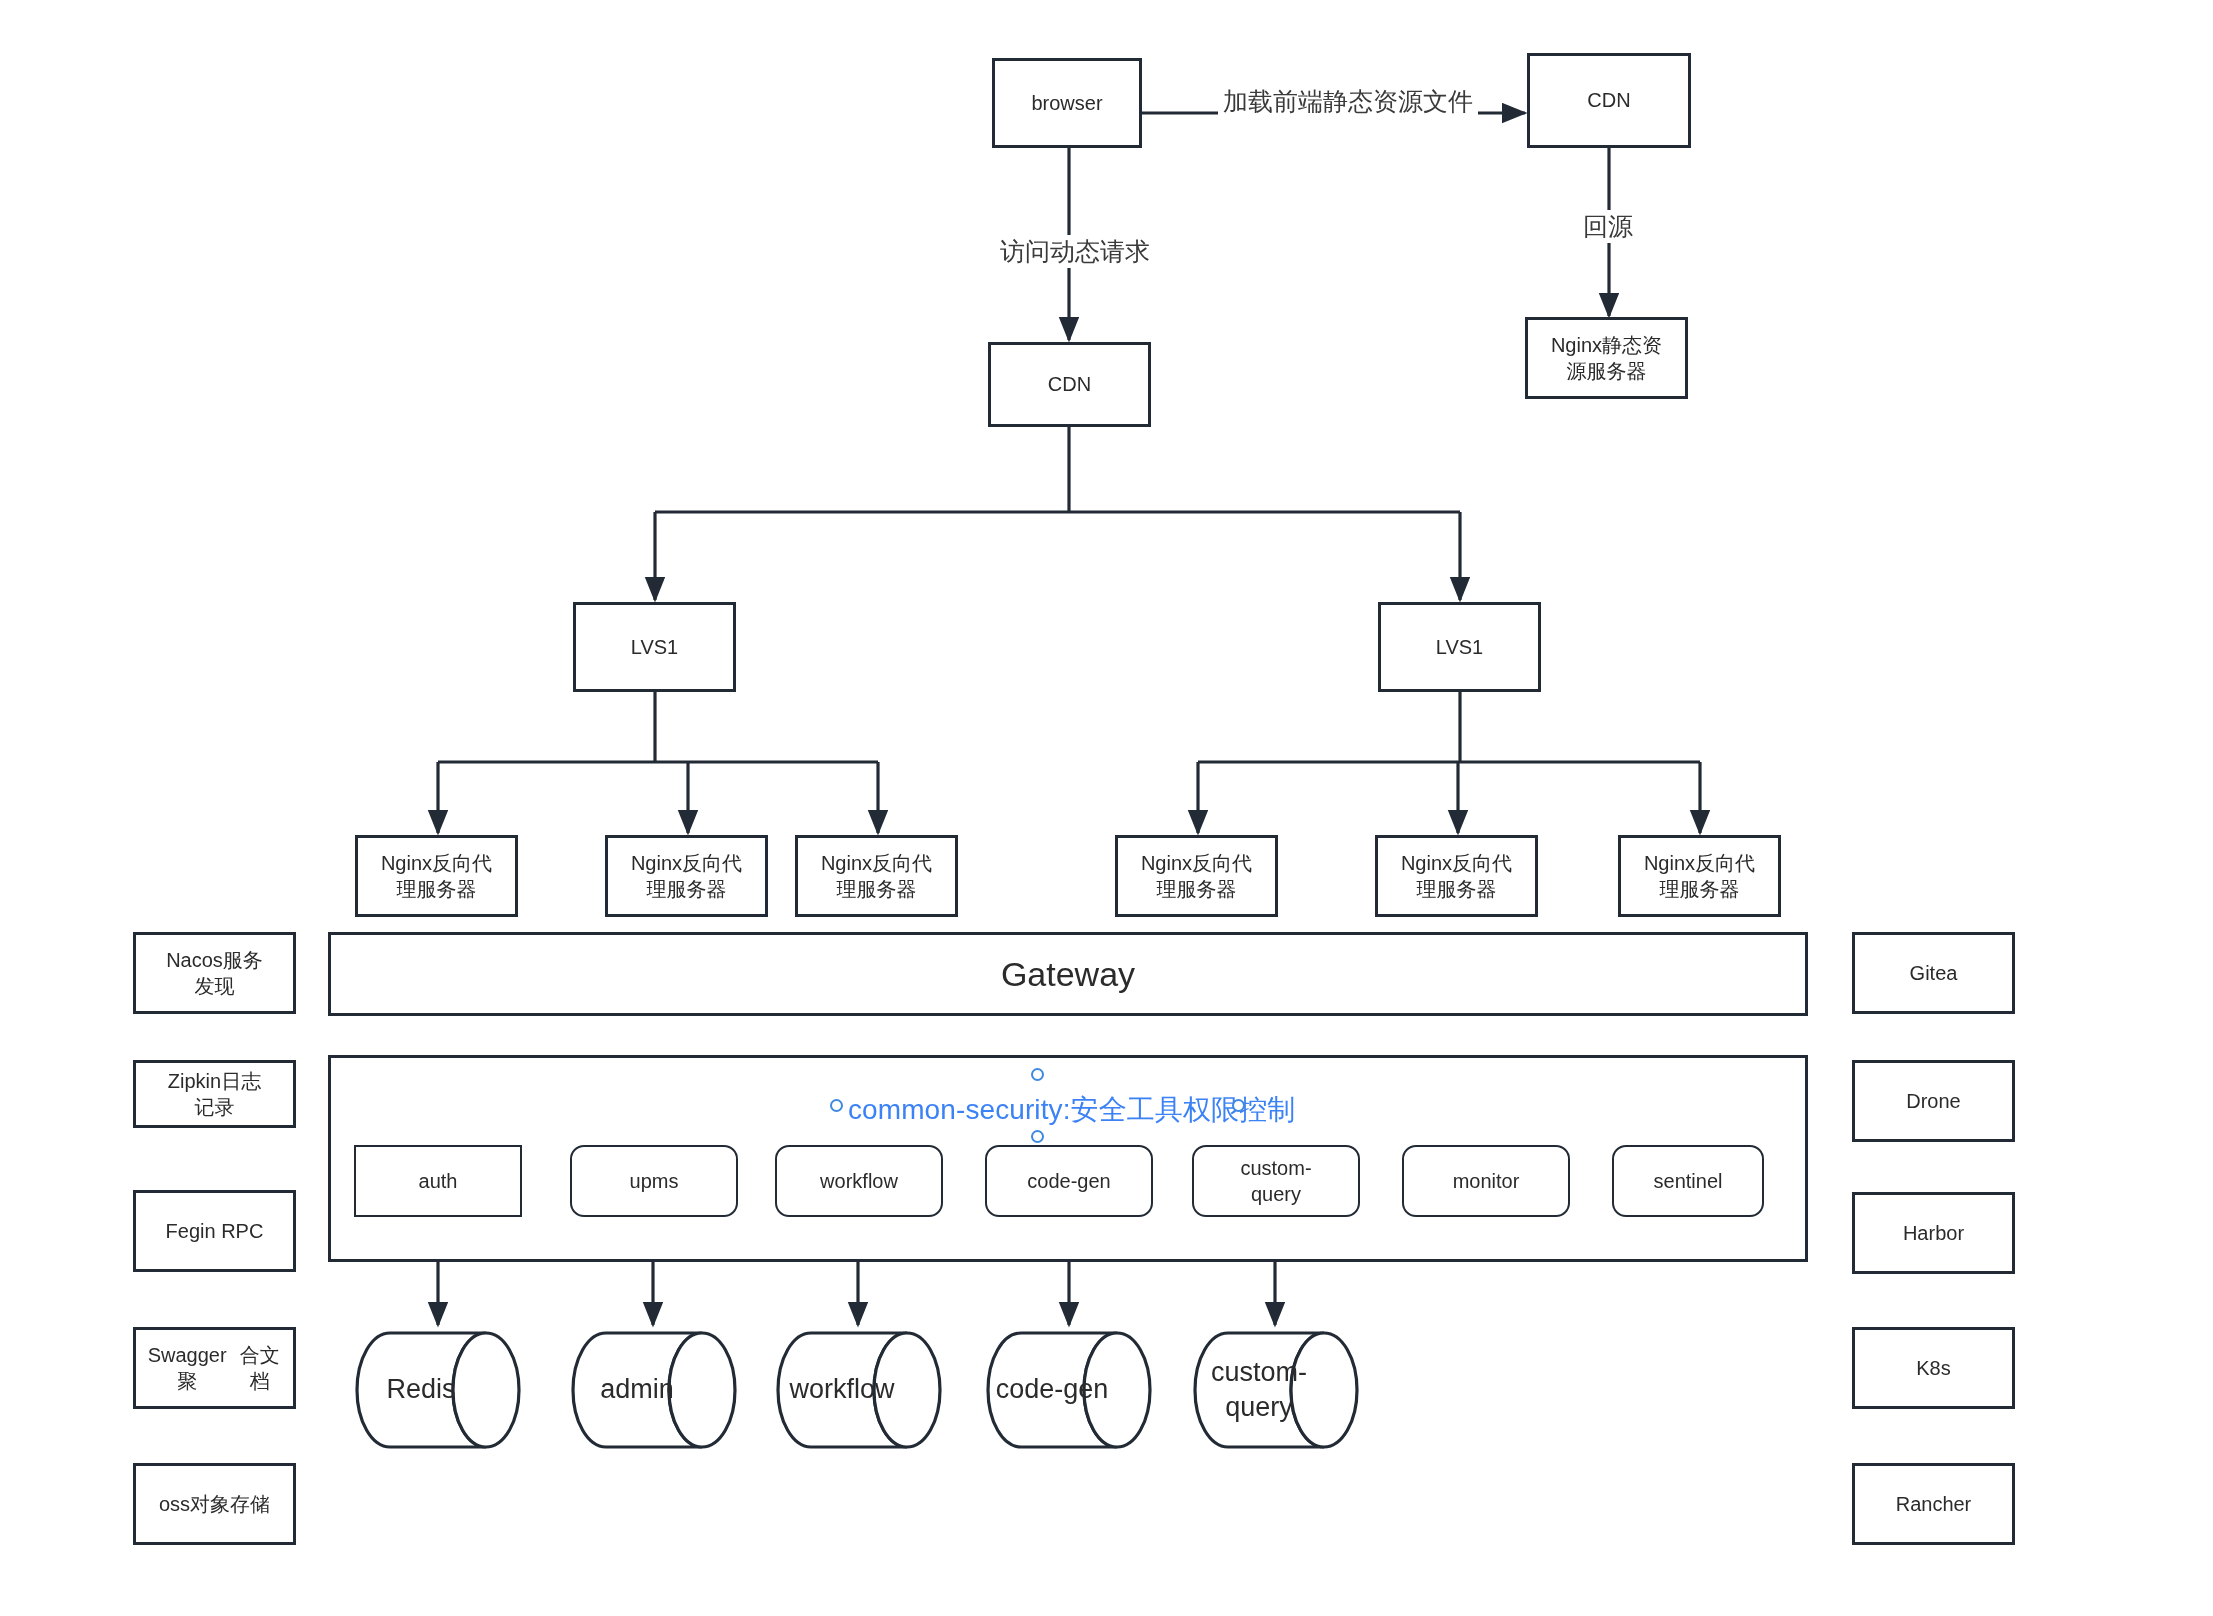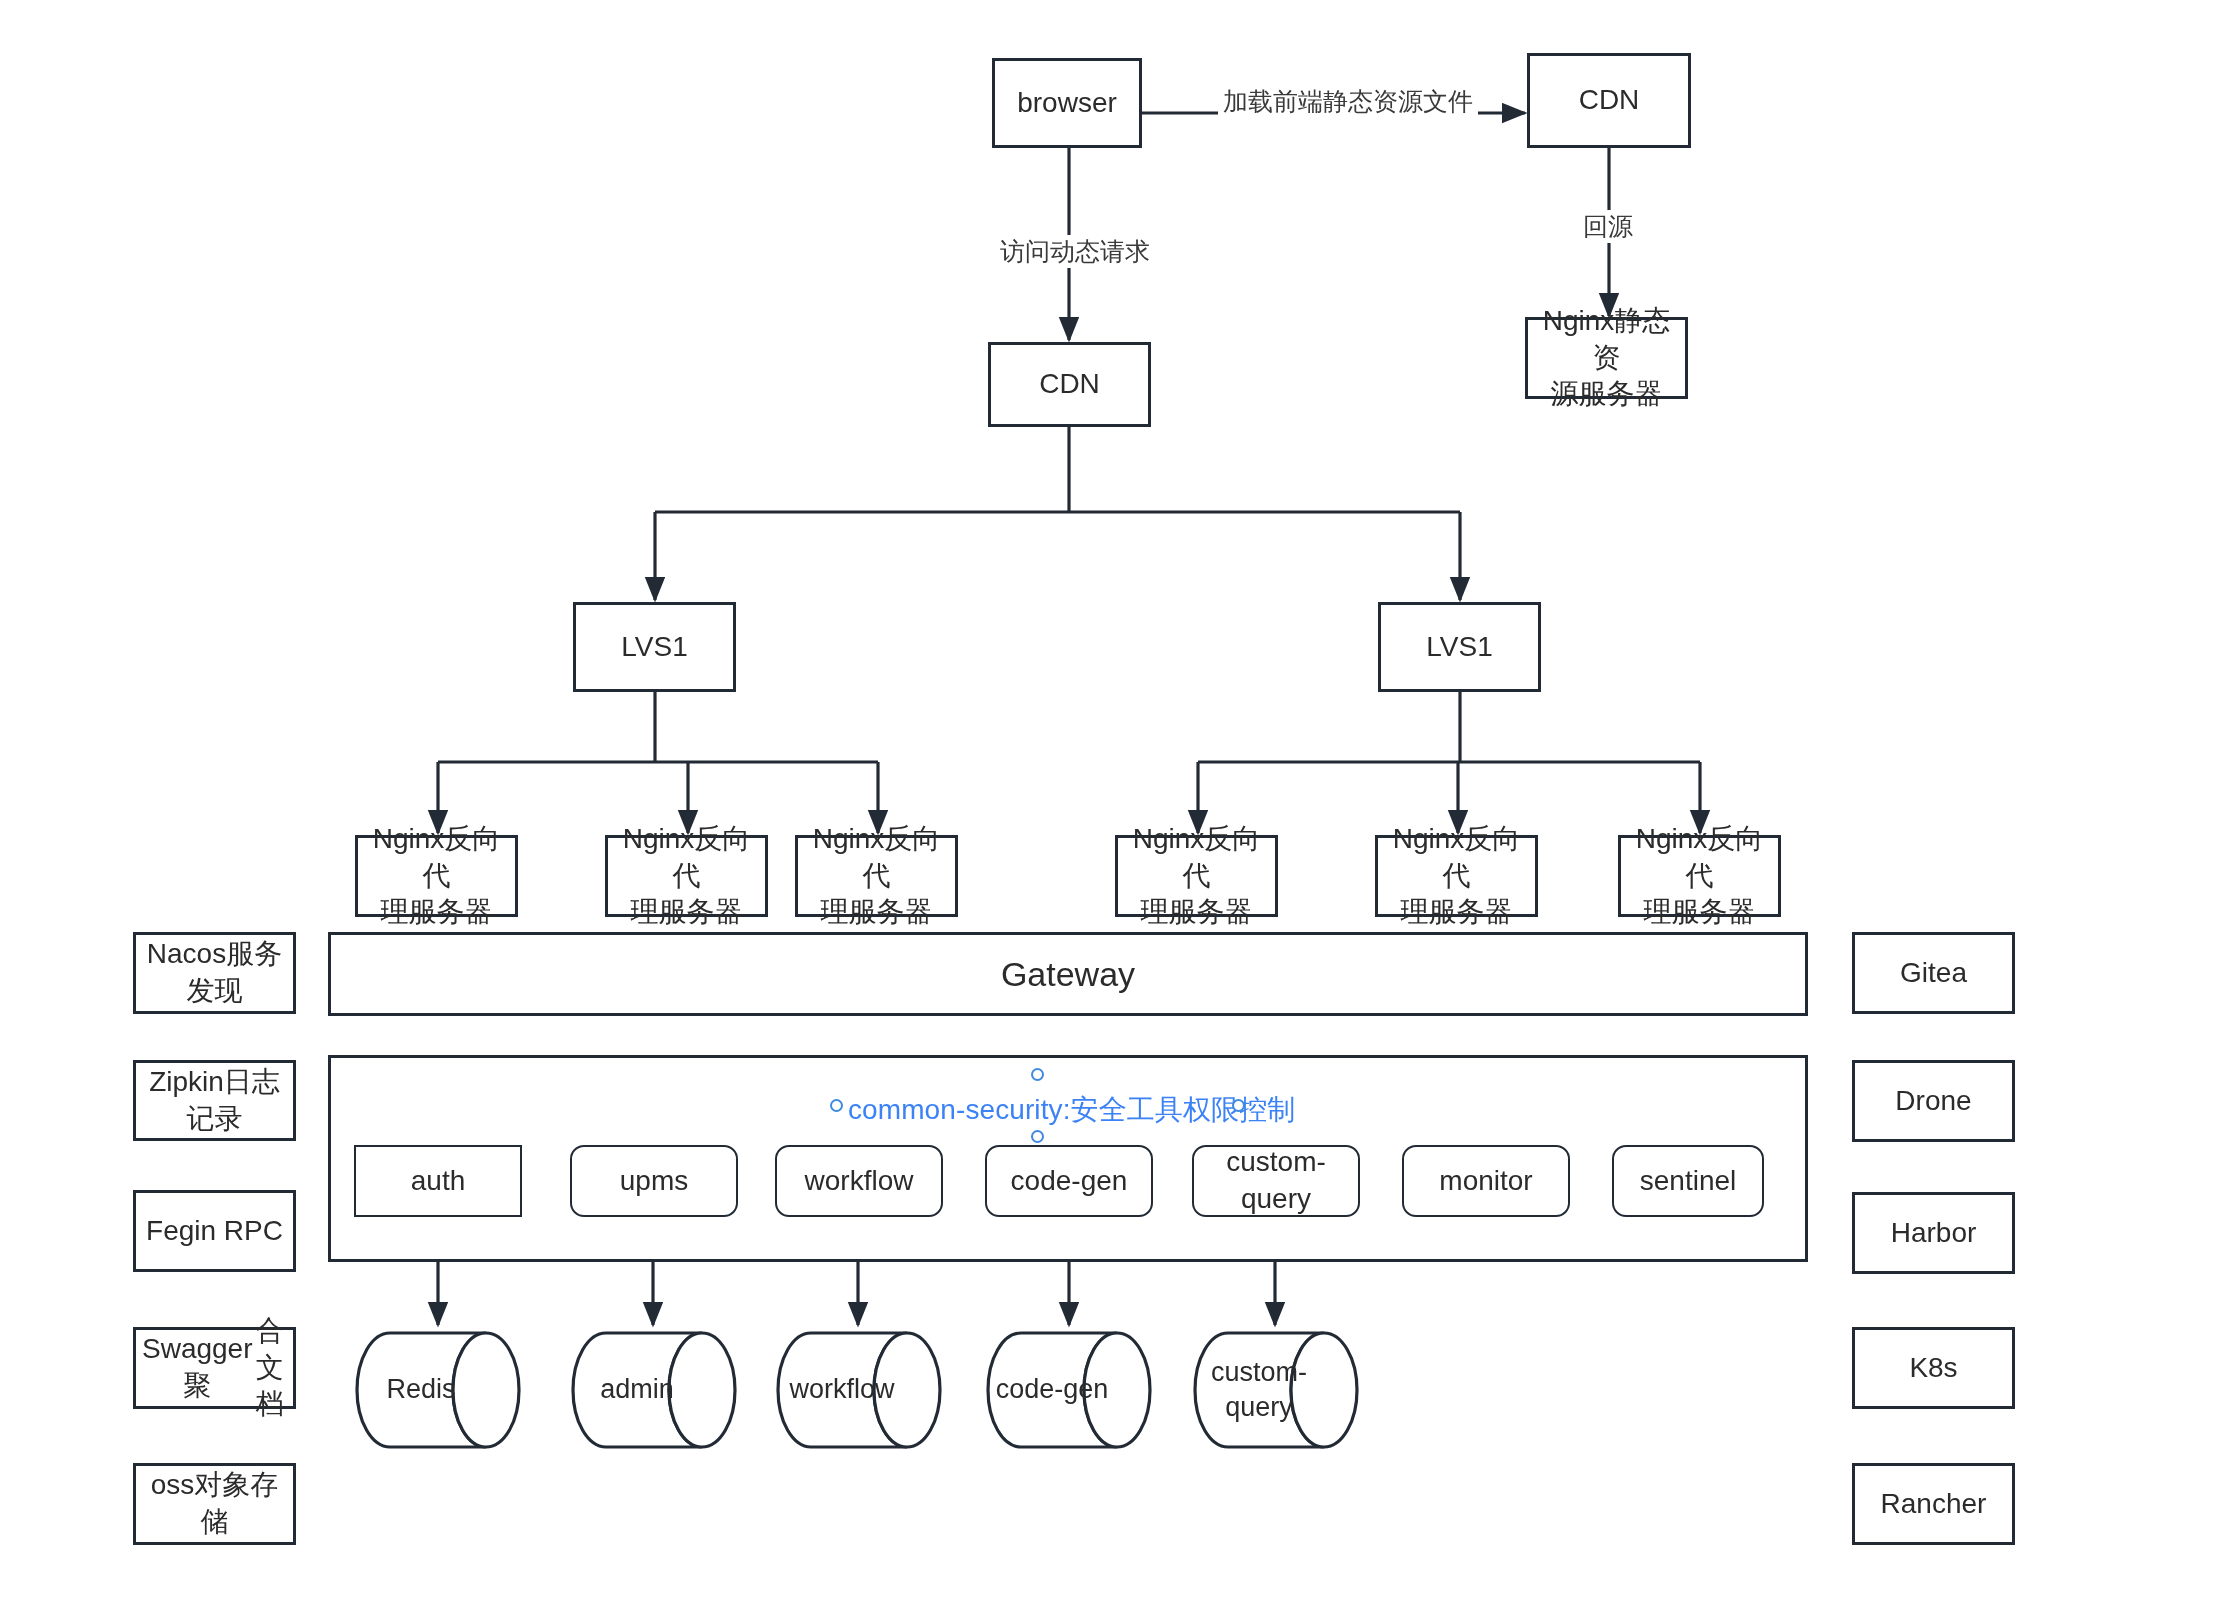--- a/index.html
+++ b/index.html
@@ -29,21 +29,21 @@
   .node {
     position: absolute;
     box-sizing: border-box;
     border: 3px solid #222b35;
     background: #ffffff;
     display: flex;
     align-items: center;
     justify-content: center;
     text-align: center;
     line-height: 1.32;
-    font-size: 28px;
+    font-size: 20px;
     color: #2b2b2b;
     padding: 2px 6px;
   }
   .node.thin { border-width: 2px; }
   .node.rounded { border-radius: 14px; }
   .node.banner {
     font-size: 34px;
   }
   .container-box {
     position: absolute;
@@ -269,21 +269,21 @@
     <div class="lbl" style="flex-direction:column;">
       <span>custom-</span>
       <span>query</span>
     </div>
   </div>
 
   <div class="node" style="left:133px; top:932px; width:163px; height:82px; flex-direction:column;">
     <span>Nacos服务</span>
     <span>发现</span>
   </div>
-  <div class="node" style="left:133px; top:1060px; width:163px; height:81px; flex-direction:column;">
+  <div class="node" style="left:133px; top:1060px; width:163px; height:68px; flex-direction:column;">
     <span>Zipkin日志</span>
     <span>记录</span>
   </div>
   <div class="node" style="left:133px; top:1190px; width:163px; height:82px;">
     <span>Fegin RPC</span>
   </div>
   <div class="node" style="left:133px; top:1327px; width:163px; height:82px; flex-direction:row;">
     <span>Swagger聚</span>
     <span>合文档</span>
   </div>

